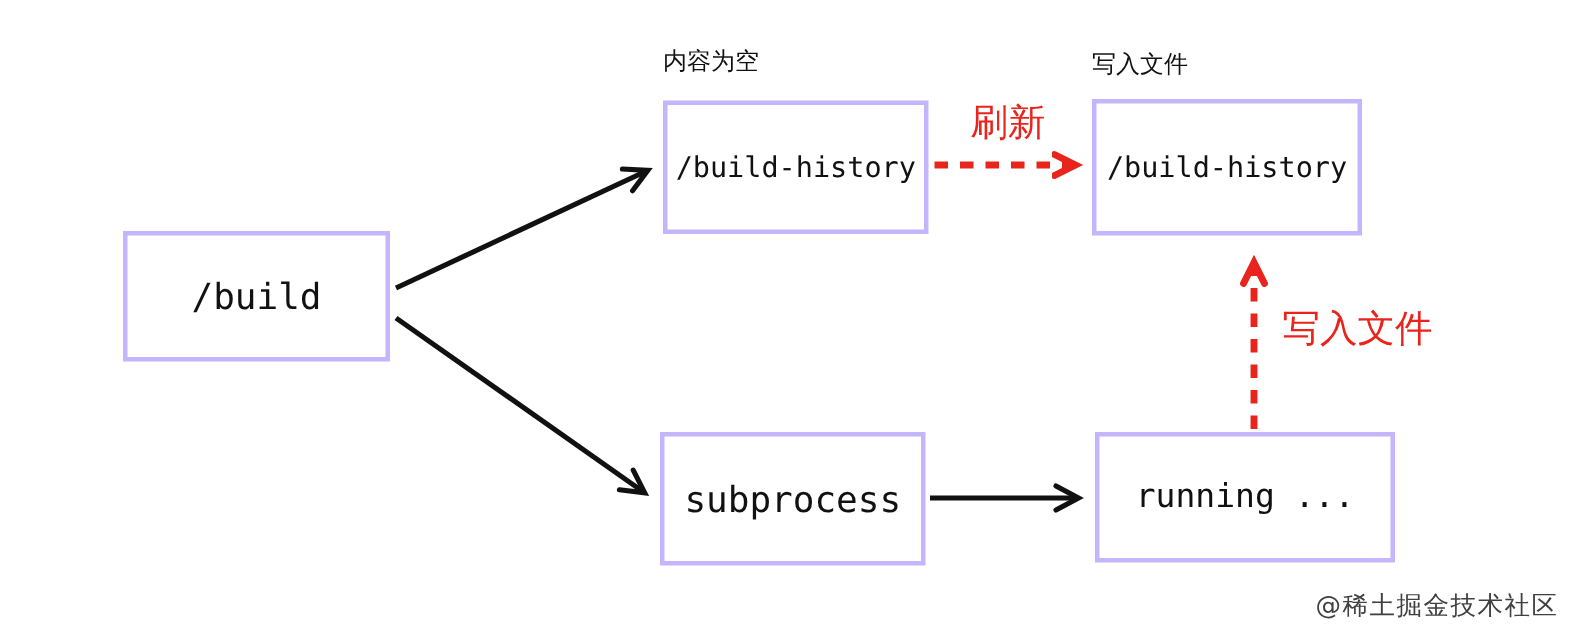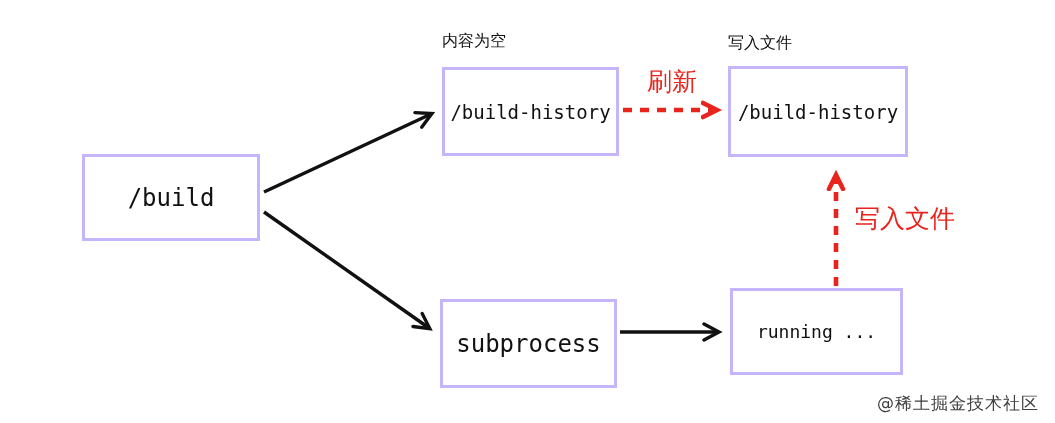--- a/index.html
+++ b/index.html
@@ -30,22 +30,22 @@
     display: flex;
     align-items: center;
     justify-content: center;
     font-family: "DejaVu Sans Mono", "Liberation Mono", monospace;
     color: #111111;
     white-space: nowrap;
   }
   .node-build            { left: 82px;  top: 154px; width: 178px; height: 87px; font-size: 24px; }
   .node-bh-empty         { left: 442px; top: 67px;  width: 177px; height: 89px; font-size: 19px; }
   .node-bh-filled        { left: 728px; top: 66px;  width: 180px; height: 91px; font-size: 19px; }
-  .node-subprocess       { left: 440px; top: 288px; width: 177px; height: 89px; font-size: 24px; margin-top: 11px; }
-  .node-running          { left: 730px; top: 288px; width: 173px; height: 87px; font-size: 18px; }
+  .node-subprocess       { left: 440px; top: 288px; width: 177px; height: 89px; font-size: 24px; }
+  .node-running          { left: 730px; top: 288px; width: 200px; height: 87px; font-size: 22px; }
   .annotation {
     position: absolute;
     font-size: 16px;
     color: #111111;
     white-space: nowrap;
   }
   .annotation-empty  { left: 442px; top: 31px; width: 177px; }
   .annotation-filled { left: 728px; top: 33px; width: 180px; }
   .edge-label {
     position: absolute;

